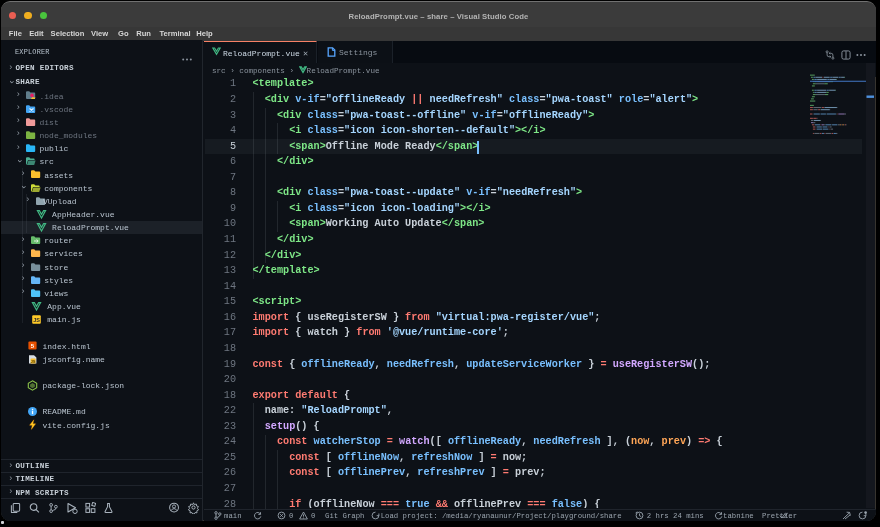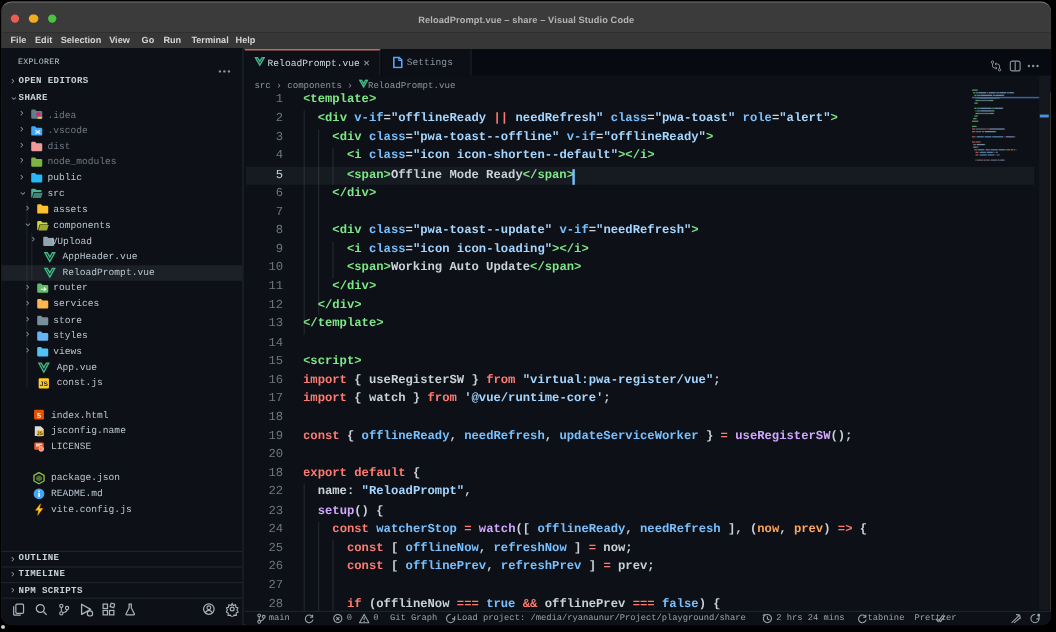--- a/index.html
+++ b/index.html
@@ -207,51 +207,43 @@
           <svg class="fic" style="left:30.3px" width="11" height="11" viewBox="0 0 11 11">
             <path d="M1.4 1.6 L3.4 1.6 L5.5 5.3 L7.6 1.6 L9.6 1.6 L5.5 9.0 Z" fill="none" stroke="#41b883" stroke-width="1.15"></path>
           </svg>
           <span class="tlb" style="left:46.3px;color:#b9c4cf">App.vue</span>
         </div>
 <div class="trow" style="top:312.1px">
           <svg class="fic" style="left:30.3px" width="11" height="11" viewBox="0 0 11 11">
             <rect x="1.2" y="1.2" width="8.6" height="8.6" rx="1" fill="#ffca28"></rect>
             <text x="5.5" y="8" font-size="5.5" font-weight="bold" fill="#2b2b2b" text-anchor="middle" font-family="Liberation Sans">JS</text>
           </svg>
-          <span class="tlb" style="left:46.3px;color:#b9c4cf">const.js</span>
+          <span class="tlb" style="left:46.3px;color:#b9c4cf">main.js</span>
         </div>
 <div class="trow" style="top:338.4px">
           <svg class="fic" style="left:25.5px" width="11" height="11" viewBox="0 0 11 11">
             <rect x="1.4" y="1.4" width="8.2" height="8.2" rx="1" fill="#e65100"></rect>
             <text x="5.5" y="8.2" font-size="6" font-weight="bold" fill="#fff" text-anchor="middle" font-family="Liberation Sans">5</text>
           </svg>
           <span class="tlb" style="left:41.5px;color:#b9c4cf">index.html</span>
         </div>
 <div class="trow" style="top:351.6px">
           <svg class="fic" style="left:25.5px" width="11" height="11" viewBox="0 0 11 11">
             <path d="M2 1.2 L7 1.2 L9.4 3.6 L9.4 9.4 L2 9.4 Z" fill="#d7dde3"></path>
             <rect x="3.6" y="4.6" width="5" height="5" rx="0.6" fill="#fbc02d"></rect>
             <text x="6.1" y="8.8" font-size="4.2" font-weight="bold" fill="#5d4800" text-anchor="middle" font-family="Liberation Sans">JS</text>
           </svg>
           <span class="tlb" style="left:41.5px;color:#b9c4cf">jsconfig.name</span>
         </div>
-<div class="trow" style="top:364.8px">
-          <svg class="fic" style="left:25.5px" width="11" height="11" viewBox="0 0 11 11">
-            <rect x="1.6" y="1.8" width="7.8" height="6" rx="0.8" fill="#ff5722"></rect>
-            <path d="M3 3.2 L8 3.2 M3 4.6 L6.5 4.6" stroke="#fff" stroke-width="0.8"></path>
-            <circle cx="7.4" cy="7.2" r="1.9" fill="#ff8a65" stroke="#ffccbc" stroke-width="0.7"></circle>
-          </svg>
-          <span class="tlb" style="left:41.5px;color:#b9c4cf">LICENSE</span>
-        </div>
-<div class="trow" style="top:391.1px">
+<div class="trow" style="top:377.9px">
           <svg class="fic" style="left:25.5px" width="11" height="11" viewBox="0 0 11 11">
             <path d="M5.5 0.8 L9.7 3.2 L9.7 7.8 L5.5 10.2 L1.3 7.8 L1.3 3.2 Z" fill="none" stroke="#8bc34a" stroke-width="1.1"></path>
             <path d="M5.5 3 L7.9 4.4 L7.9 6.8 L5.5 8.2 L3.1 6.8 L3.1 4.4 Z" fill="#8bc34a" opacity="0.55"></path>
           </svg>
-          <span class="tlb" style="left:41.5px;color:#b9c4cf">package.json</span>
+          <span class="tlb" style="left:41.5px;color:#b9c4cf">package-lock.json</span>
         </div>
 <div class="trow" style="top:417.4px">
           <svg class="fic" style="left:25.5px" width="11" height="11" viewBox="0 0 11 11">
             <path d="M6.8 0.8 L2.6 6.2 L5.2 6.2 L4.4 10.4 L8.6 4.8 L5.9 4.8 Z" fill="#ffca28" stroke="#ffa000" stroke-width="0.4"></path>
           </svg>
           <span class="tlb" style="left:41.5px;color:#b9c4cf">vite.config.js</span>
         </div>
 <div class="trow" style="top:404.2px">
           <svg class="fic" style="left:25.5px" width="11" height="11" viewBox="0 0 11 11">
             <circle cx="5.5" cy="5.5" r="4.5" fill="#42a5f5"></circle>

